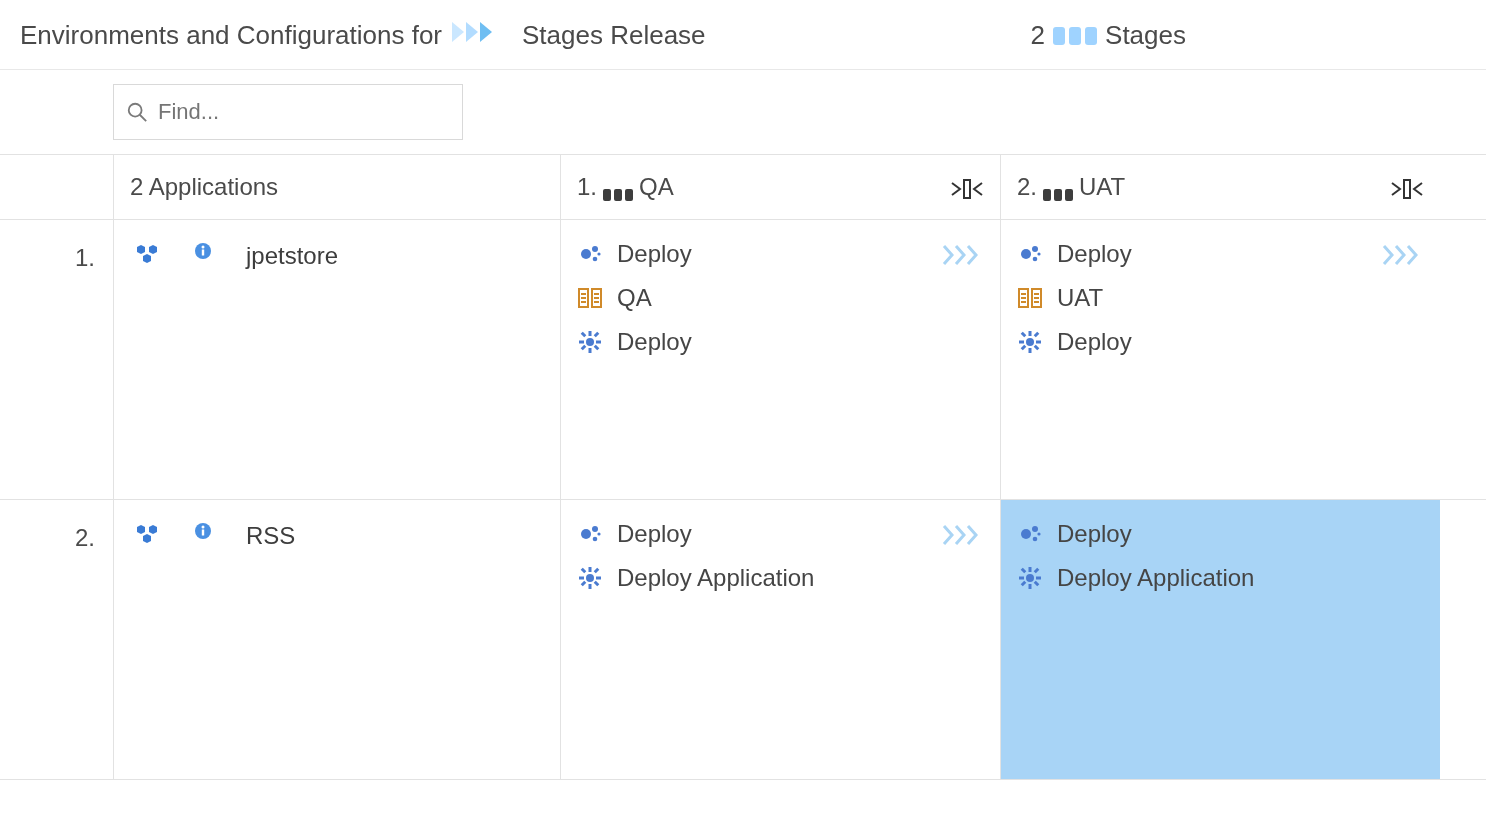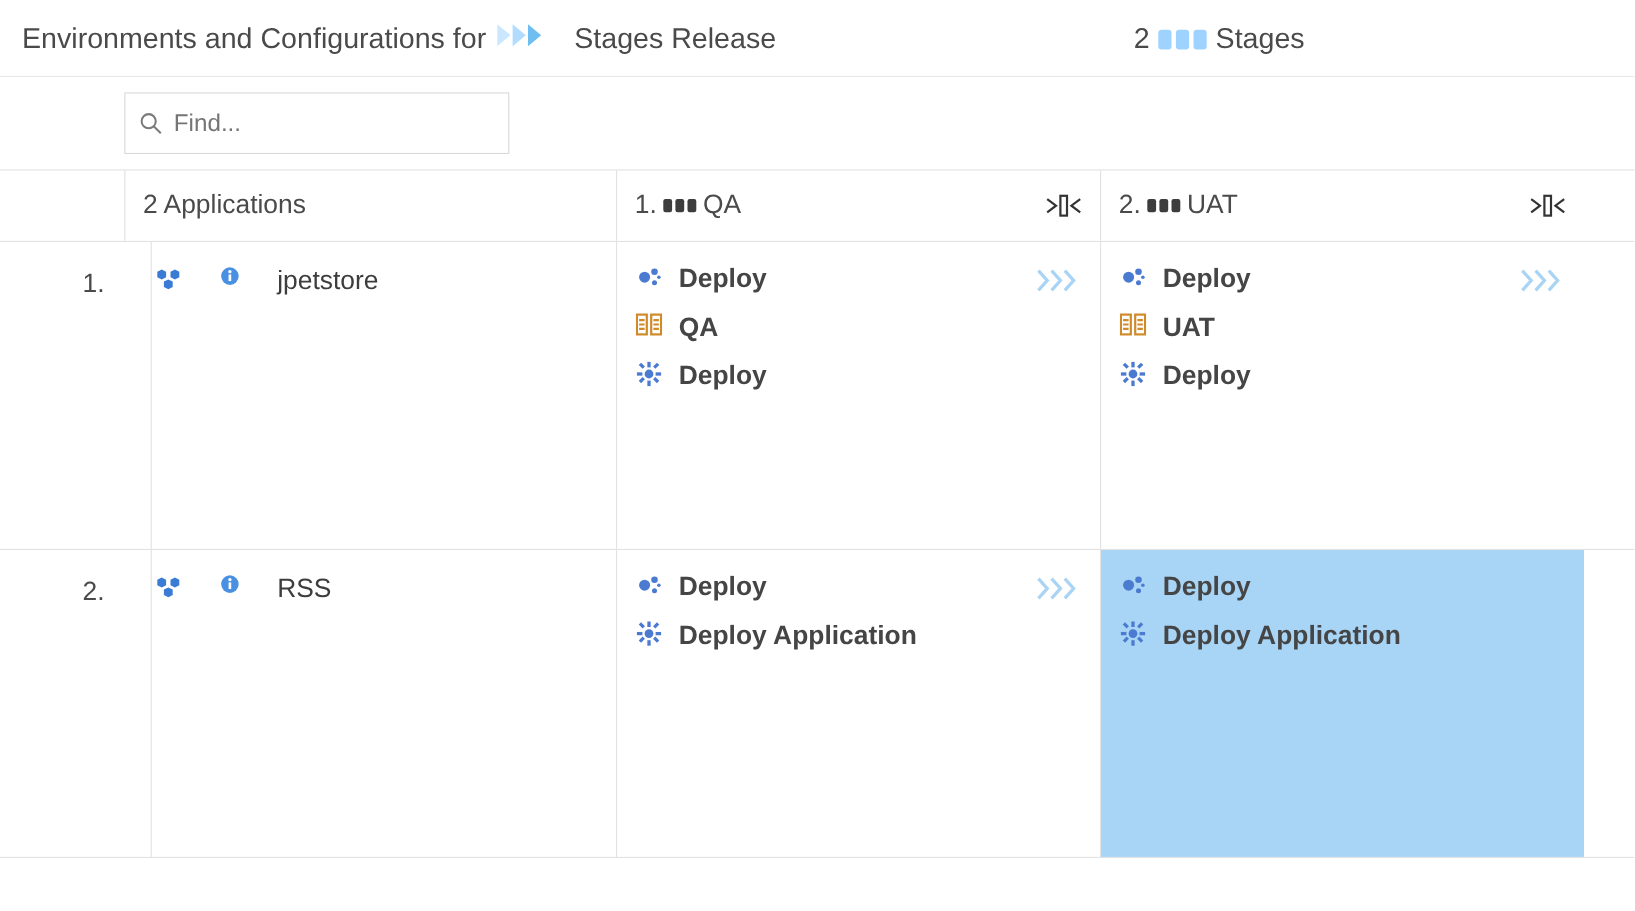--- a/index.html
+++ b/index.html
@@ -53,56 +53,55 @@
     display:grid;
     grid-template-columns: 113px 447px 440px 440px;
     border-top: 1px solid #e2e2e2;
     border-bottom: 1px solid #e2e2e2;
   }
   .grid-head .cell {
     padding: 18px 16px;
     font-size: 24px;
     color:#4a4a4a;
     display:flex;
-    align-items:center;
+    align-items:flex-end;
     border-left:1px solid #e2e2e2;
   }
   .grid-head .cell:first-child{border-left:none;}
   .col-head-right { margin-left:auto; }
   .collapse-icon svg{display:block;}
 
   .row {
     display:grid;
     grid-template-columns: 113px 447px 440px 440px;
     border-bottom: 1px solid #e2e2e2;
     min-height: 280px;
   }
   .row .num {
     text-align:right;
     padding: 24px 18px 0 0;
     font-size: 24px;
     color:#4a4a4a;
   }
   .row .appcell {
     border-left:1px solid #e2e2e2;
-    padding: 22px 2px;
+    padding: 22px 20px;
     display:flex;
     align-items:flex-start;
     gap:30px;
     font-size: 24px;
-    margin-left: 24px;
   }
   .row .stagecell {
     border-left:1px solid #e2e2e2;
     padding: 20px 16px;
     font-size: 24px;
     position:relative;
   }
   .stagecell.selected { background:#a8d4f6; }
-  .line { display:flex; align-items:flex-start; gap:14px; margin-bottom: 16px; font-weight: bold; }
+  .line { display:flex; align-items:center; gap:14px; margin-bottom: 16px; }
   .line .label { color:#454545; }
   .chev-right {
     position:absolute;
     top: 24px;
     right: 18px;
   }
   .icon { display:inline-flex; align-items:center; justify-content:center; width:26px; }
   .stage-num { margin-right:4px; }
   .small-dots { display:inline-flex; gap:3px; margin: 0 6px 0 2px;}
   .small-dots span{width:8px;height:12px;background:#3d3d3d;border-radius:2px;display:inline-block;}

